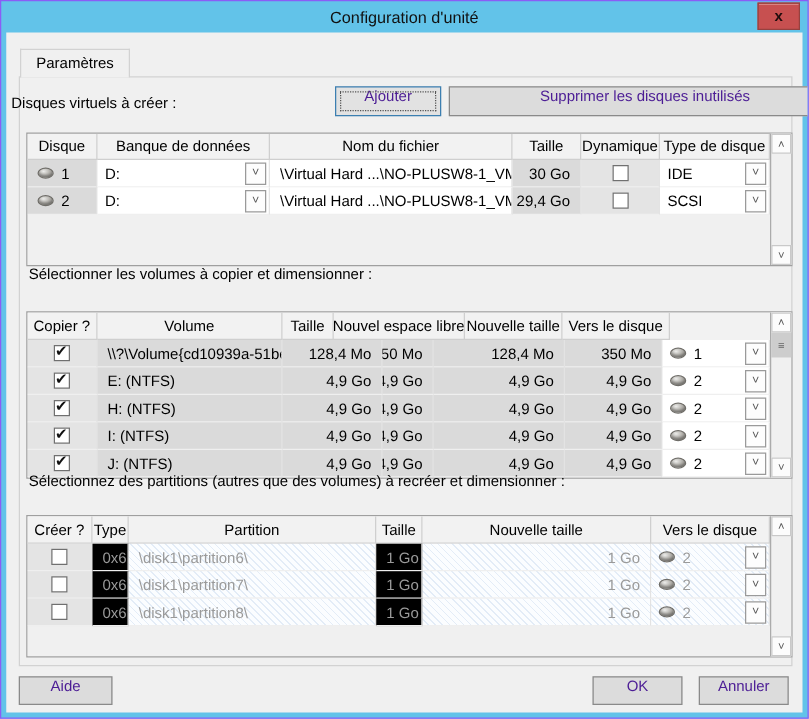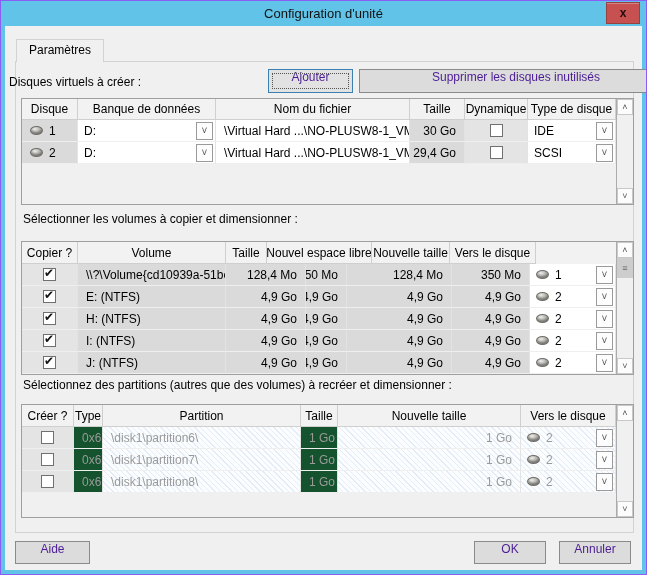--- a/index.html
+++ b/index.html
@@ -20,21 +20,21 @@
   .tab { position: absolute; left: 15px; top: 38px; height: 23px; padding: 0 12px;
          background: #f0f0f0; border: 1px solid #d2d2d2; border-bottom: none;
          font-size: 12px; line-height: 21px; color: #000; z-index: 2; }
   .seclabel { position: absolute; font-size: 12px; color: #000; white-space: nowrap; }
   .pushbtn { position: absolute; background: #dcdcdc; border: 1px solid #8a8a8a;
              display: flex; align-items: flex-start; justify-content: center;
              font-size: 12px; color: #4c1d95; cursor: pointer; }
   .pushbtn.focused { border: 1px solid #3c7fb1; background: #e2e2e2; }
   .focus-rect { position: absolute; inset: 3px; border: 1px dotted #555; pointer-events: none; }
 
-  .tbl { position: absolute; display: flex; border: 1px solid #9f9f9f; background: #f0f0f0; }
+  .tbl { position: absolute; display: flex; border: 1px solid #9f9f9f; background: #f0f0f0; margin-top: 8px; }
   .tmain { flex: 1; display: flex; flex-direction: column; overflow: hidden; }
   .thead { display: flex; flex-shrink: 0; background: #f2f2f2; }
   .th { height: 22px; border-right: 1px solid #cfcfcf; border-bottom: 1px solid #cfcfcf;
         display: flex; align-items: center; justify-content: center;
         font-size: 12px; color: #000; white-space: nowrap; overflow: hidden; flex-shrink: 0; }
   .th21 .th { height: 21px; }
   .trow { display: flex; height: 22px; flex-shrink: 0; }
   .td { border-right: 1px solid #e3e3e3; border-bottom: 1px solid #efefef;
         display: flex; align-items: center; font-size: 12px; color: #000;
         white-space: nowrap; overflow: hidden; flex-shrink: 0; }
@@ -65,21 +65,21 @@
   .vscroll { width: 17px; border-left: 1px solid #ababab; background: #f0f0f0;
              display: flex; flex-direction: column; flex-shrink: 0; }
   .sar { height: 16px; border: 1px solid #c9c9c9; background: #fcfcfc; color: #555;
          font-size: 9px; display: flex; align-items: center; justify-content: center; cursor: pointer; }
   .sth { height: 20px; background: #cdcdcd; color: #666; font-size: 9px;
          display: flex; align-items: center; justify-content: center; cursor: pointer; }
   .str { flex: 1; }
 
   .t3row .td { color: #9a9a9a; }
   .td.hatch { background: repeating-linear-gradient(45deg, #fbfdff 0px, #fbfdff 3px, #e3ecf7 3px, #e3ecf7 4px); }
-  .td.lite { background: #14532d; }
+  .td.lite { background: #000000; }
 </style>
 </head>
 <body>
 
 <div class="dlg">
 
   <div class="titlebar">
     <div class="wtitle">Configuration d'unité</div>
     <div class="closebtn">
       <span>x</span>

